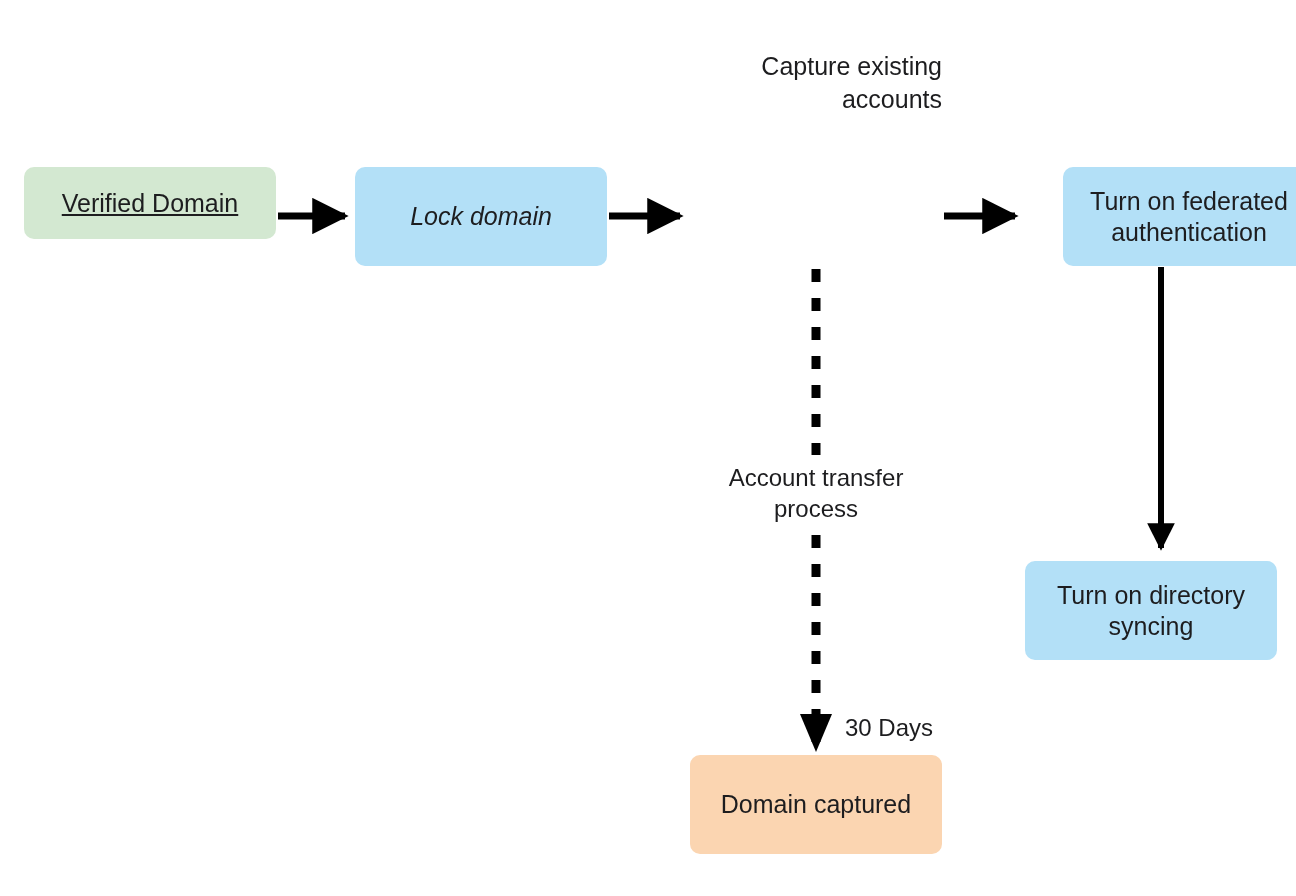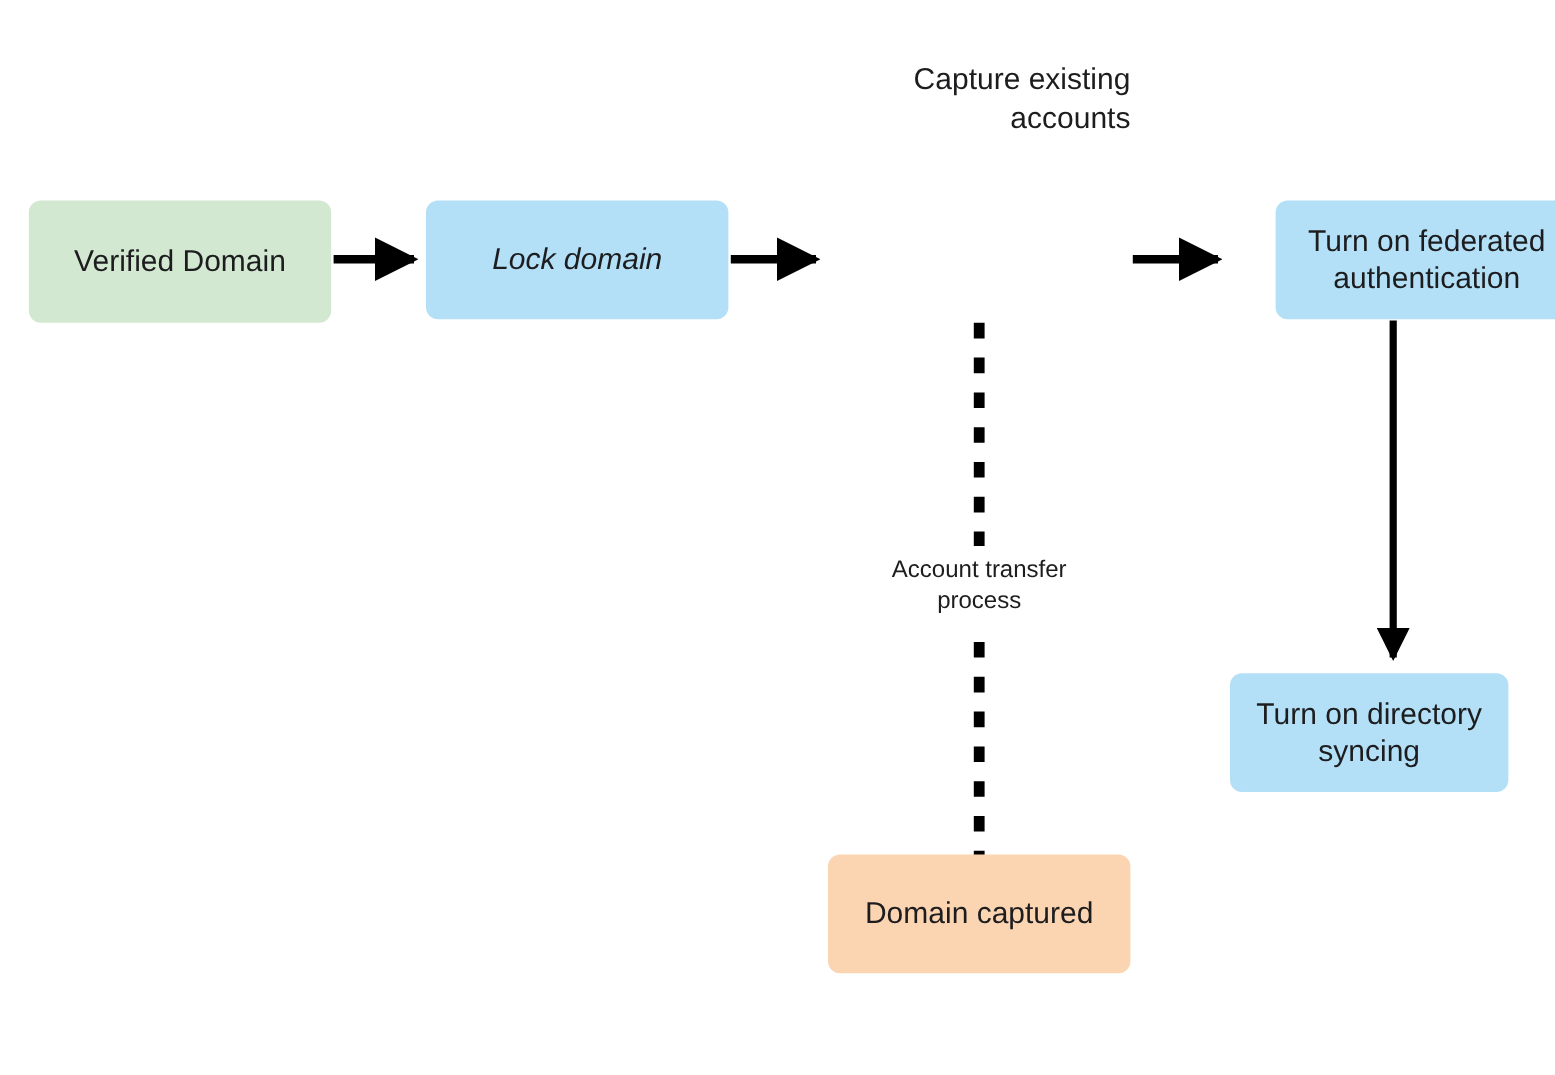--- a/index.html
+++ b/index.html
@@ -45,21 +45,21 @@
     text-align: center;
     color: #1d1d1f;
     font-size: 25px;
     line-height: 1.30;
     white-space: pre-line;
   }
   .edge-label {
     position: absolute;
     box-sizing: border-box;
     color: #1d1d1f;
-    font-size: 20px;
+    font-size: 24px;
     line-height: 1.30;
     text-align: center;
     white-space: pre-line;
   }
 </style>
 </head>
 <body>
 
 <div id="canvas">
 
@@ -94,30 +94,31 @@
       <line x1="816" y1="535" x2="816" y2="742" stroke="#000000" stroke-width="9" stroke-dasharray="13 16" stroke-linecap="butt"></line>
       <path d="M 800 714 L 832 714 L 816 752 z" fill="#000000"></path>
     </g>
   </svg>
 
 
   <div class="caption" style="left:690px; top:50px; width:252px;text-align:right;">Capture existing
 accounts</div>
 
 
-  <div class="node" style="left:24px; top:167px; width:252px; height:102px; background:#d3e8d1;">Verified Domain</div>
+  <div class="node" style="left:24px; top:167px; width:252px; height:72px; background:#d3e8d1;text-decoration:underline;">Verified Domain</div>
 
   <div class="node" style="left:355px; top:167px; width:252px; height:99px; background:#b3e0f7;font-style:italic;">Lock domain</div>
 
 
   <div class="node" style="left:1025px; top:167px; width:252px; height:99px; background:#b3e0f7; white-space:pre-line;margin-left:38px;">Turn on federated
 authentication</div>
 
-  <div class="node" style="left:1025px; top:561px; width:232px; height:99px; background:#b3e0f7; white-space:pre-line;">Turn on directory
+  <div class="node" style="left:1025px; top:561px; width:252px; height:99px; background:#b3e0f7; white-space:pre-line;">Turn on directory
 syncing</div>
 
-  <div class="node" style="left:690px; top:712px; width:252px; height:99px; background:#fbd5b1;text-align:center;">Domain captured</div>
+  <div class="node" style="left:690px; top:755px; width:252px; height:99px; background:#fbd5b1;text-align:center;">Domain captured</div>
 
   <div class="edge-label" style="left:666px; top:462px; width:300px;">Account transfer
 process</div>
 
+  <div class="edge-label" style="left:845px; top:712px; width:160px; text-align:left;">30 Days</div>
 
 </div>
 
 </body></html>

